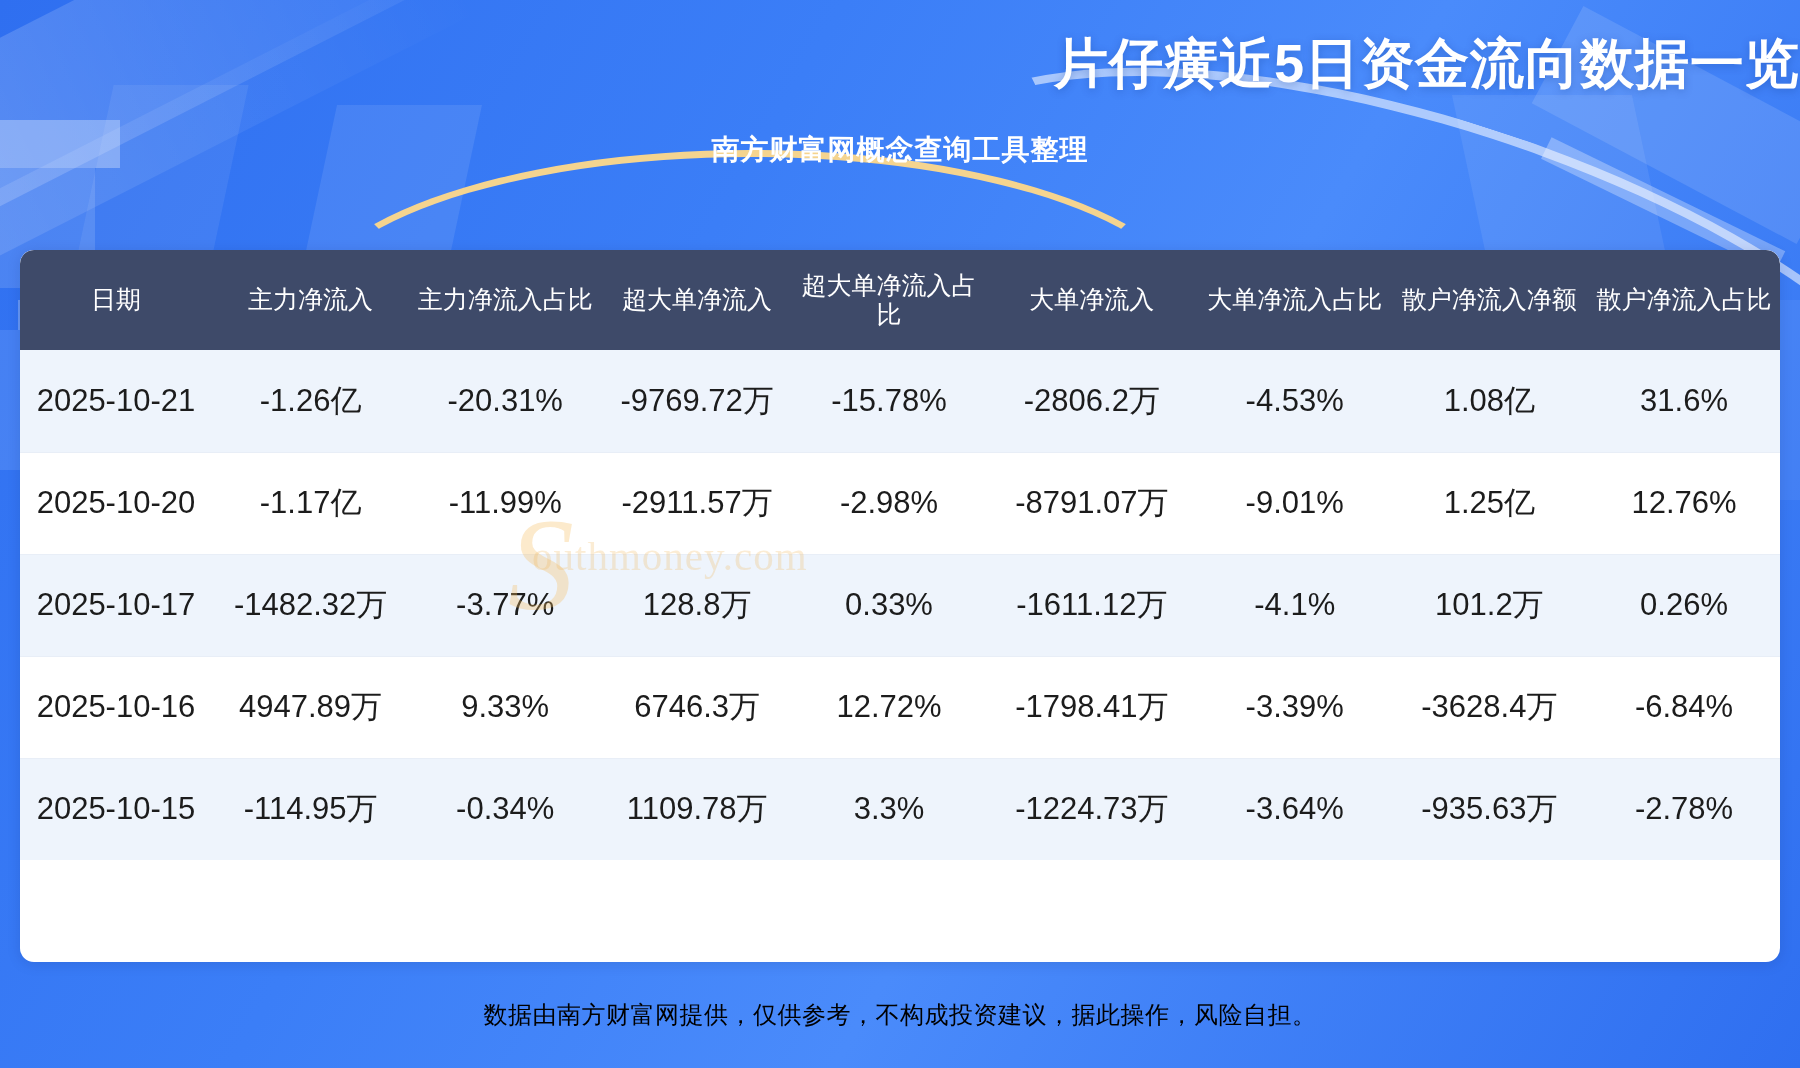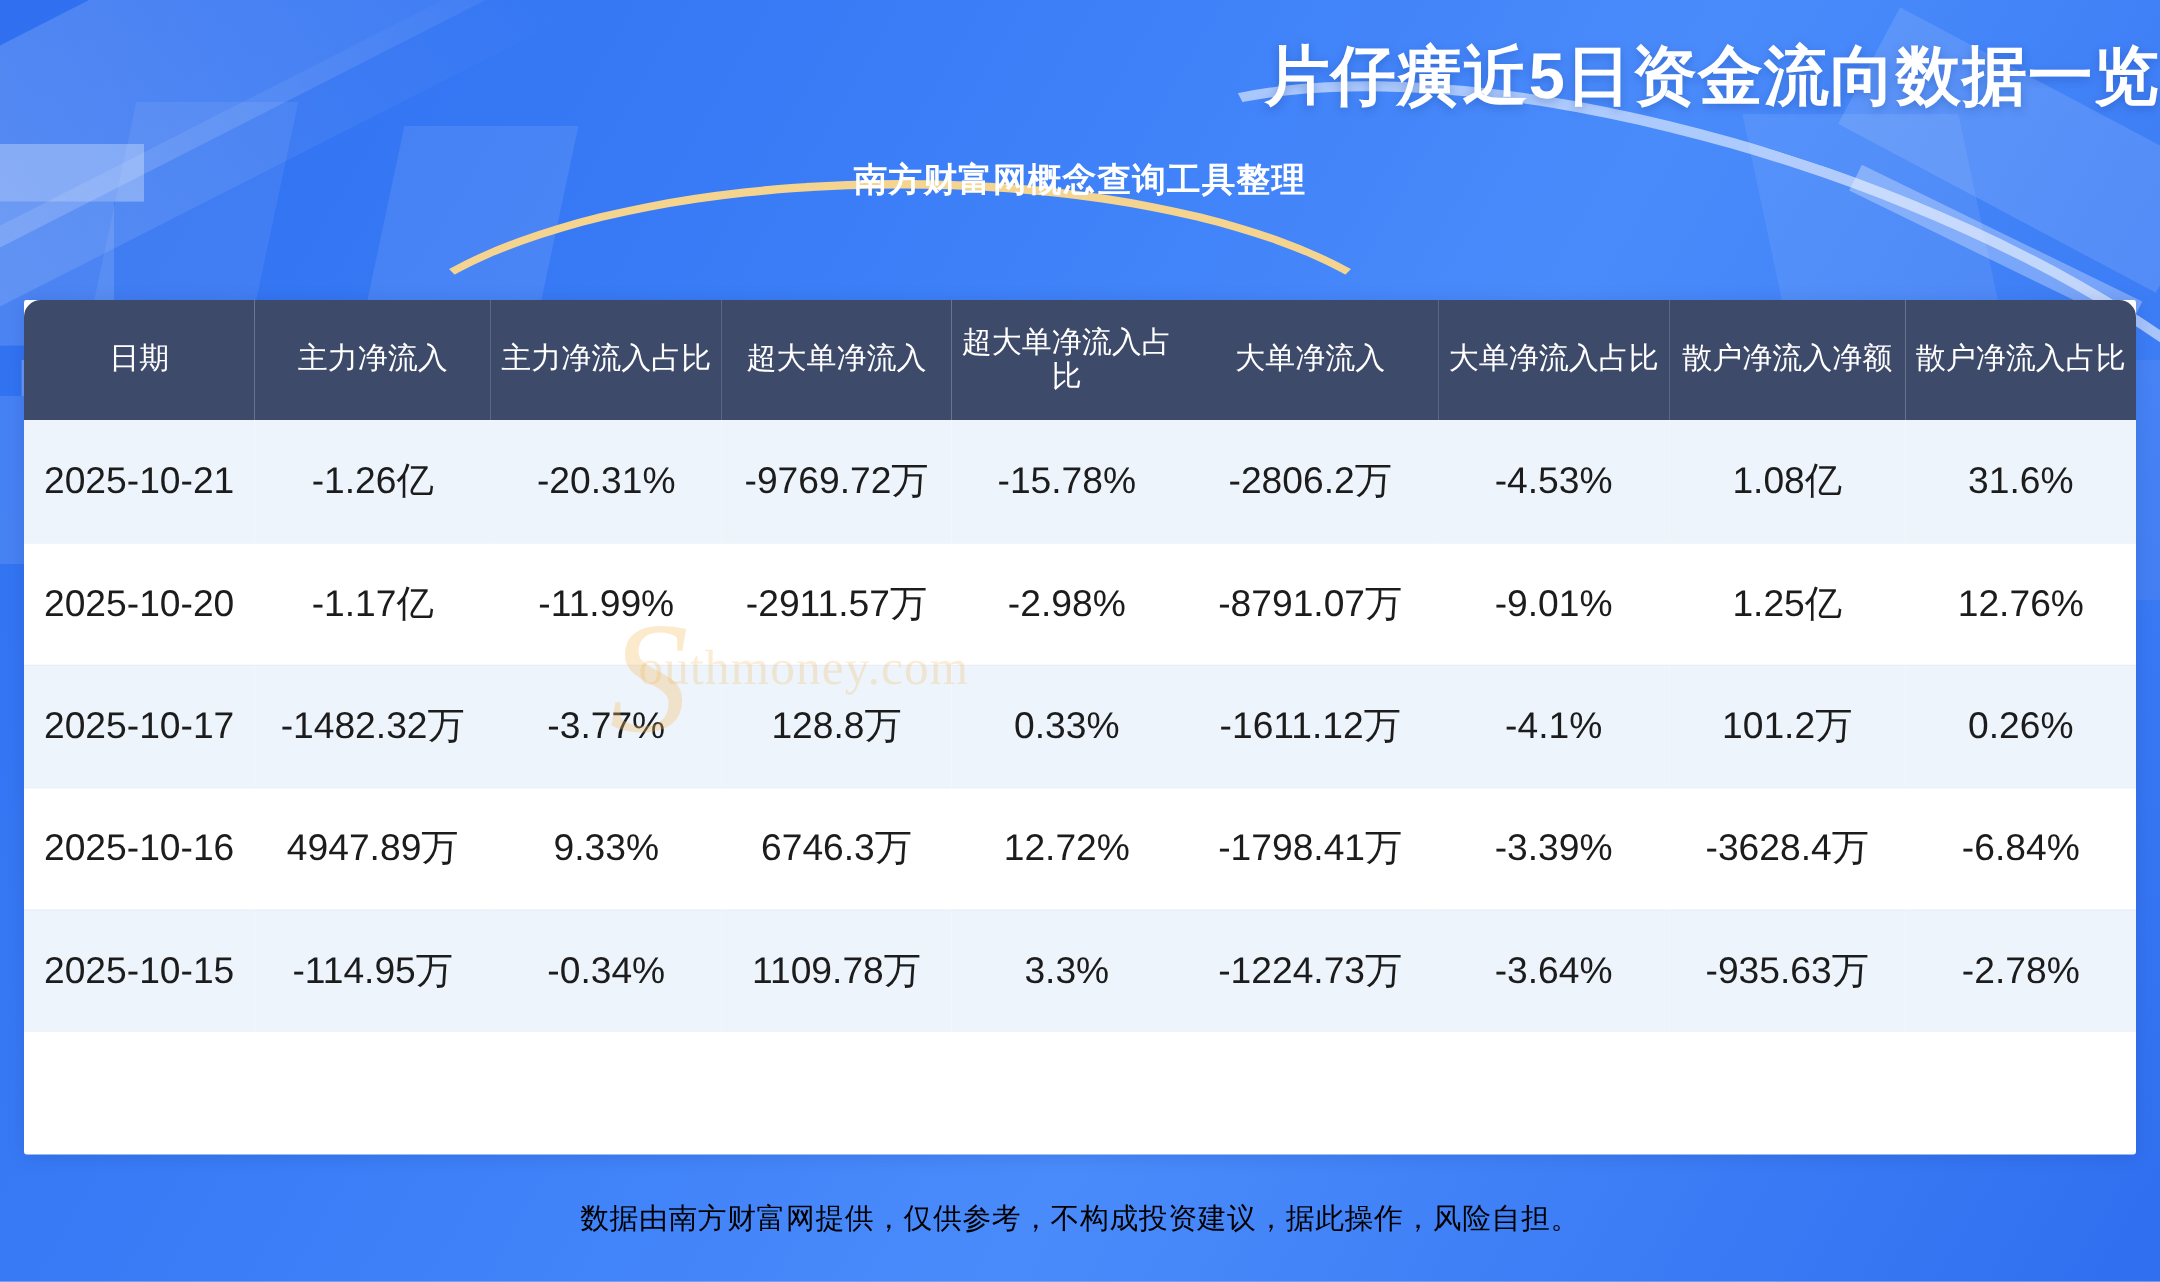--- a/index.html
+++ b/index.html
@@ -76,21 +76,21 @@
     text-shadow:0 2px 8px rgba(0,40,120,.25);
   }
   #subtitle {
     text-align:center; color:#ffffff; font-size:28px; font-weight:bold;
     padding-top:30px; letter-spacing:1px;
   }
 
   
   #card {
     position:absolute; left:20px; top:250px; width:1760px; height:712px;
-    z-index:6; border-radius:2px; overflow:hidden;
+    z-index:6; border-radius:14px; overflow:hidden;
     background:#ffffff;
     box-shadow:0 2px 14px rgba(0,20,80,.13);
   }
   table { width:100%; border-collapse:collapse; table-layout:fixed; }
 
   thead th {
     background:#3e4a69;
     color:#ffffff;
     font-size:25px;
     font-weight:normal;

